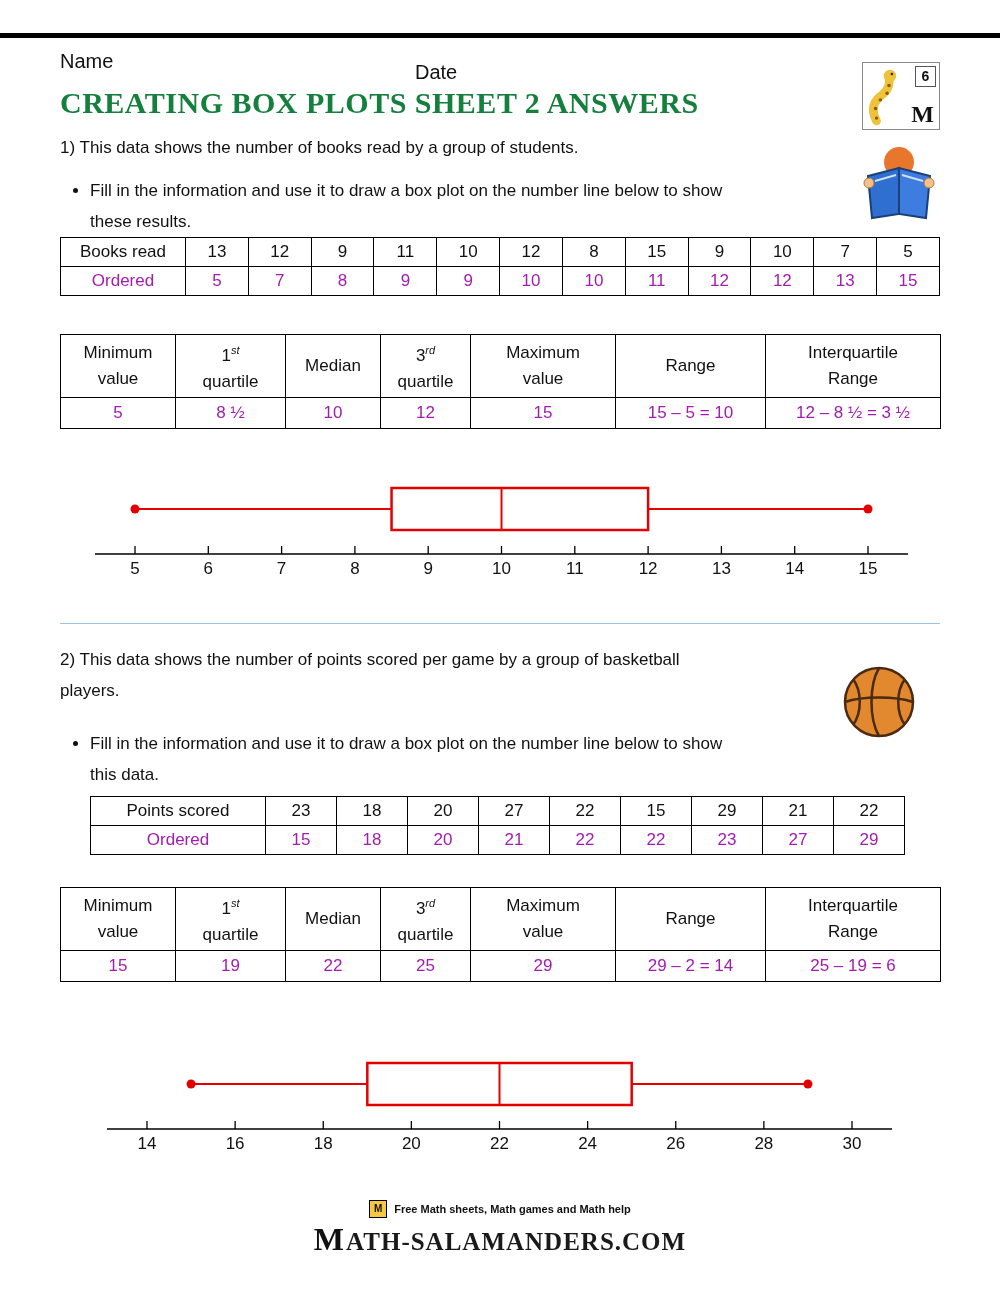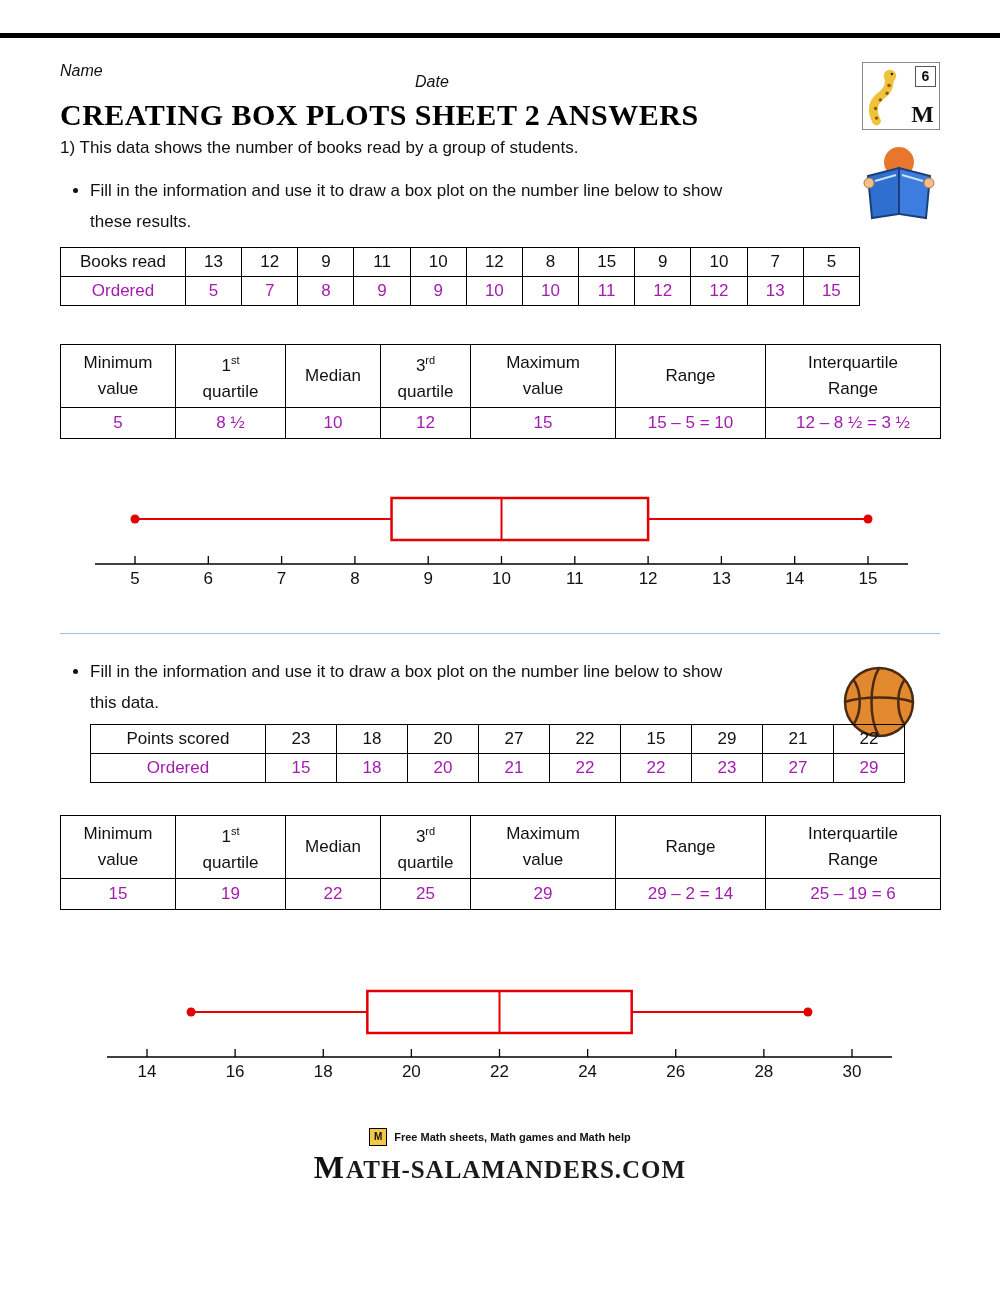--- a/index.html
+++ b/index.html
@@ -1,45 +1,45 @@
 <!DOCTYPE html>
 <html><head>
 <meta charset="utf-8">
 <style>
   html,body{margin:0;padding:0;background:#fff;}
   body{font-family:"Liberation Sans",sans-serif;color:#111;}
   .page{position:relative;width:1000px;height:1294px;background:#fff;overflow:hidden;}
   .top-rule{position:absolute;top:33px;left:0;width:1000px;height:5px;background:#000;}
   .content{position:absolute;top:38px;left:0;width:1000px;padding:0 60px;box-sizing:border-box;}
 
-  .name-date{position:relative;margin-top:24px;height:20px;font-size:16px;font-style:italic;}
+  .name-date{position:relative;margin-top:12px;height:20px;font-size:20px;}
   .name-date .date{position:absolute;left:355px;top:11px;}
 
-  .title{margin-top:16px;font-family:"Liberation Serif",serif;font-weight:bold;font-size:30px;color:#000000;letter-spacing:.5px;}
-
-  .intro{font-size:17px;line-height:31px;max-width:760px;}
+  .title{margin-top:16px;font-family:"Liberation Serif",serif;font-weight:bold;font-size:30px;color:#15803d;letter-spacing:.5px;}
+
+  .intro{margin-top:12px;font-size:17px;line-height:31px;max-width:760px;}
   .intro2{margin-top:20px;font-size:17px;line-height:31px;max-width:680px;}
   ul.bullets{margin:12px 0 0 30px;padding:0;font-size:17px;line-height:31px;}
   ul.bullets li{max-width:655px;}
   ul.bullets.b2{margin-top:22px;}
 
   table{border-collapse:collapse;table-layout:fixed;}
   td{border:1.5px solid #000;text-align:center;font-size:17px;padding:0 2px;}
   .red{color:#a21caf;}
 
-  .data-table{width:800px;margin-top:10px;}
+  .data-table{width:880px;margin-top:0;}
   .data-table td{height:28px;}
   .data-table2{width:815px;margin-top:6px;margin-left:30px;}
   .data-table2 td{height:28px;}
 
   .stats-table{width:880px;margin-top:38px;}
   .stats-table2{margin-top:32px;}
   .stats-table tr.head td{height:58px;vertical-align:middle;line-height:26px;padding:2px 4px;}
   .stats-table tr.vals td{height:30px;}
-  sup{font-size:11px;}
+  sup{font-size:11px;font-style:italic;}
   .blk{display:block;}
 
   svg.boxplot{display:block;margin-top:30px;}
   svg.boxplot.bp2{margin-top:52px;}
 
   .divider{margin-top:34px;border-top:1.5px solid #9cc2e5;height:0;}
 
   .footer{margin-top:36px;text-align:center;}
   .footer-top{display:flex;justify-content:center;align-items:center;gap:7px;font-size:11px;font-weight:bold;color:#111;}
   .mini-logo{display:inline-block;width:16px;height:16px;background:#f5c842;border:1px solid #000;font-size:10px;font-weight:bold;line-height:16px;text-align:center;color:#111;}
@@ -203,20 +203,21 @@
         <line x1="75" y1="50" x2="331.55" y2="50" stroke="#e50000" stroke-width="2"></line>
         <line x1="588.1" y1="50" x2="808" y2="50" stroke="#e50000" stroke-width="2"></line>
         <rect x="331.55" y="29" width="256.55" height="42" fill="none" stroke="#e50000" stroke-width="2.5"></rect>
         <line x1="441.5" y1="29" x2="441.5" y2="71" stroke="#e50000" stroke-width="2"></line>
         <circle cx="75" cy="50" r="4.5" fill="#e50000"></circle>
         <circle cx="808" cy="50" r="4.5" fill="#e50000"></circle>
       </svg>
 
     <div class="divider"></div>
 
+    <div class="intro2">2) This data shows the number of points scored per game by a group of basketball players.</div>
 
     <ul class="bullets b2">
       <li>Fill in the information and use it to draw a box plot on the number line below to show this data.</li>
     </ul>
 
     <table class="data-table data-table2">
       <colgroup>
           <col style="width:175px">
         </colgroup>
       <tbody>

